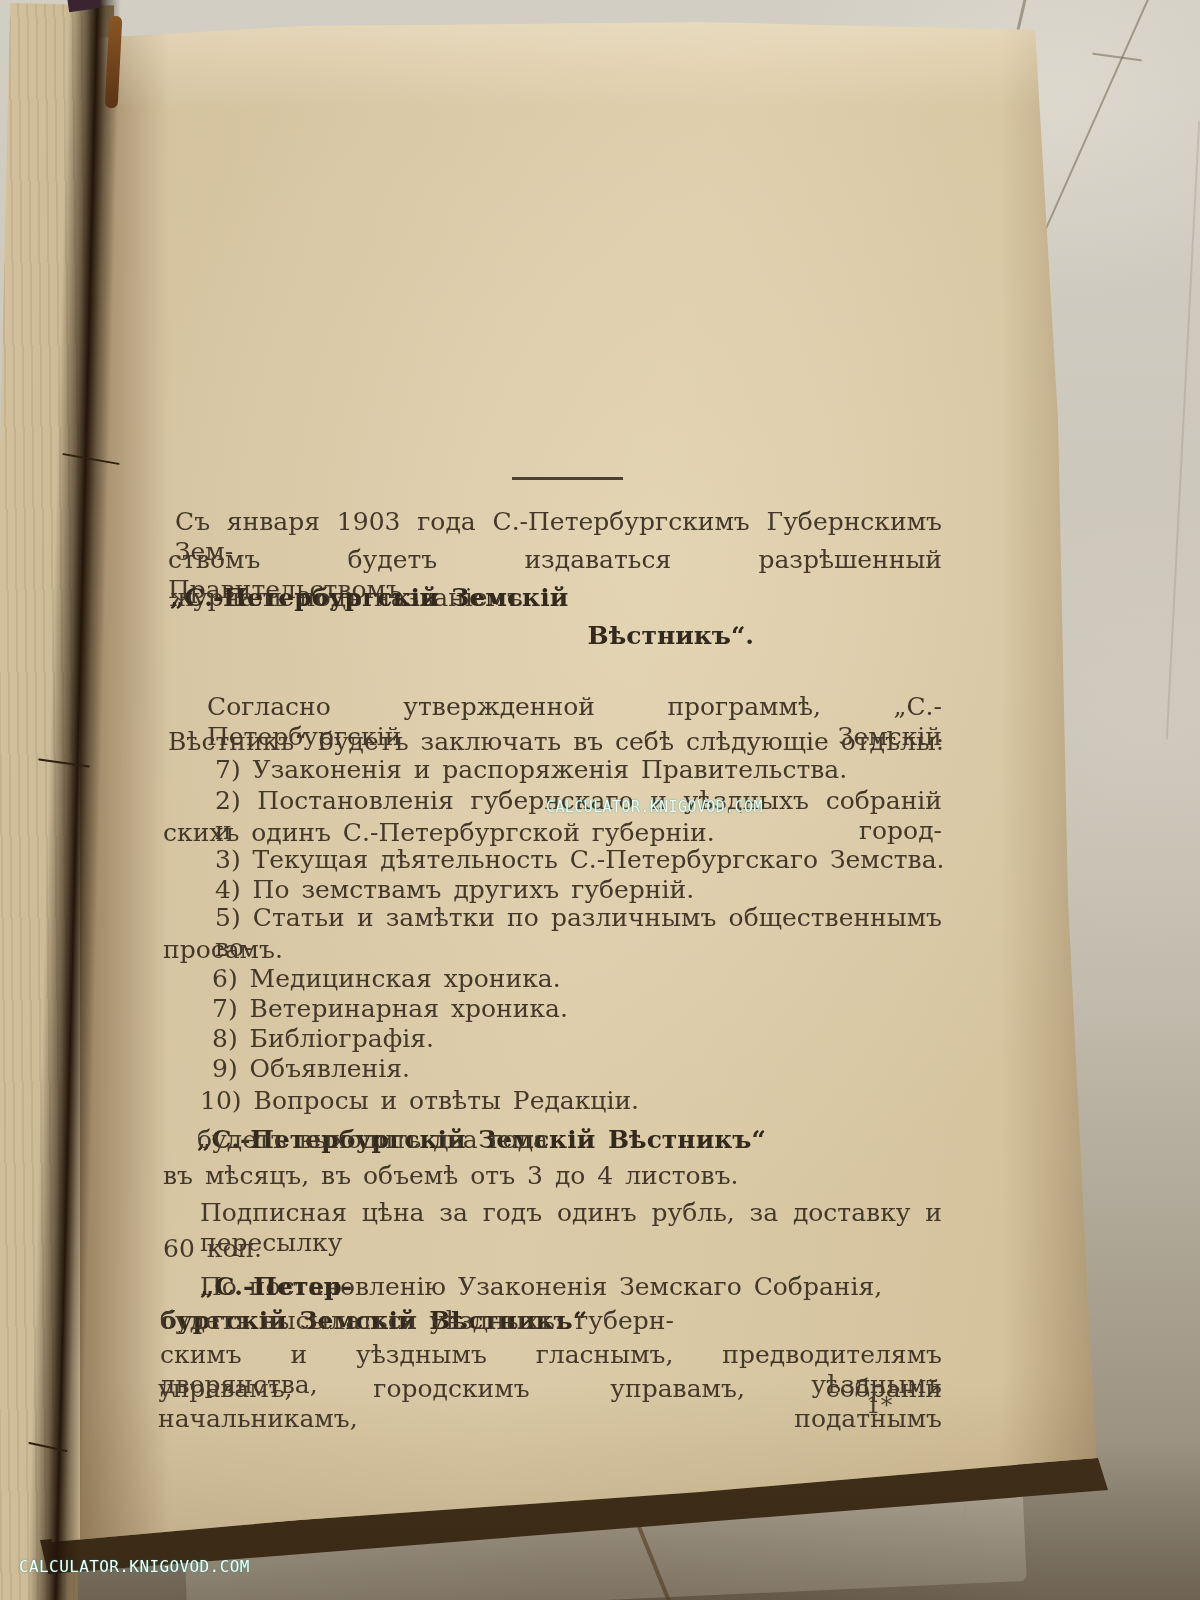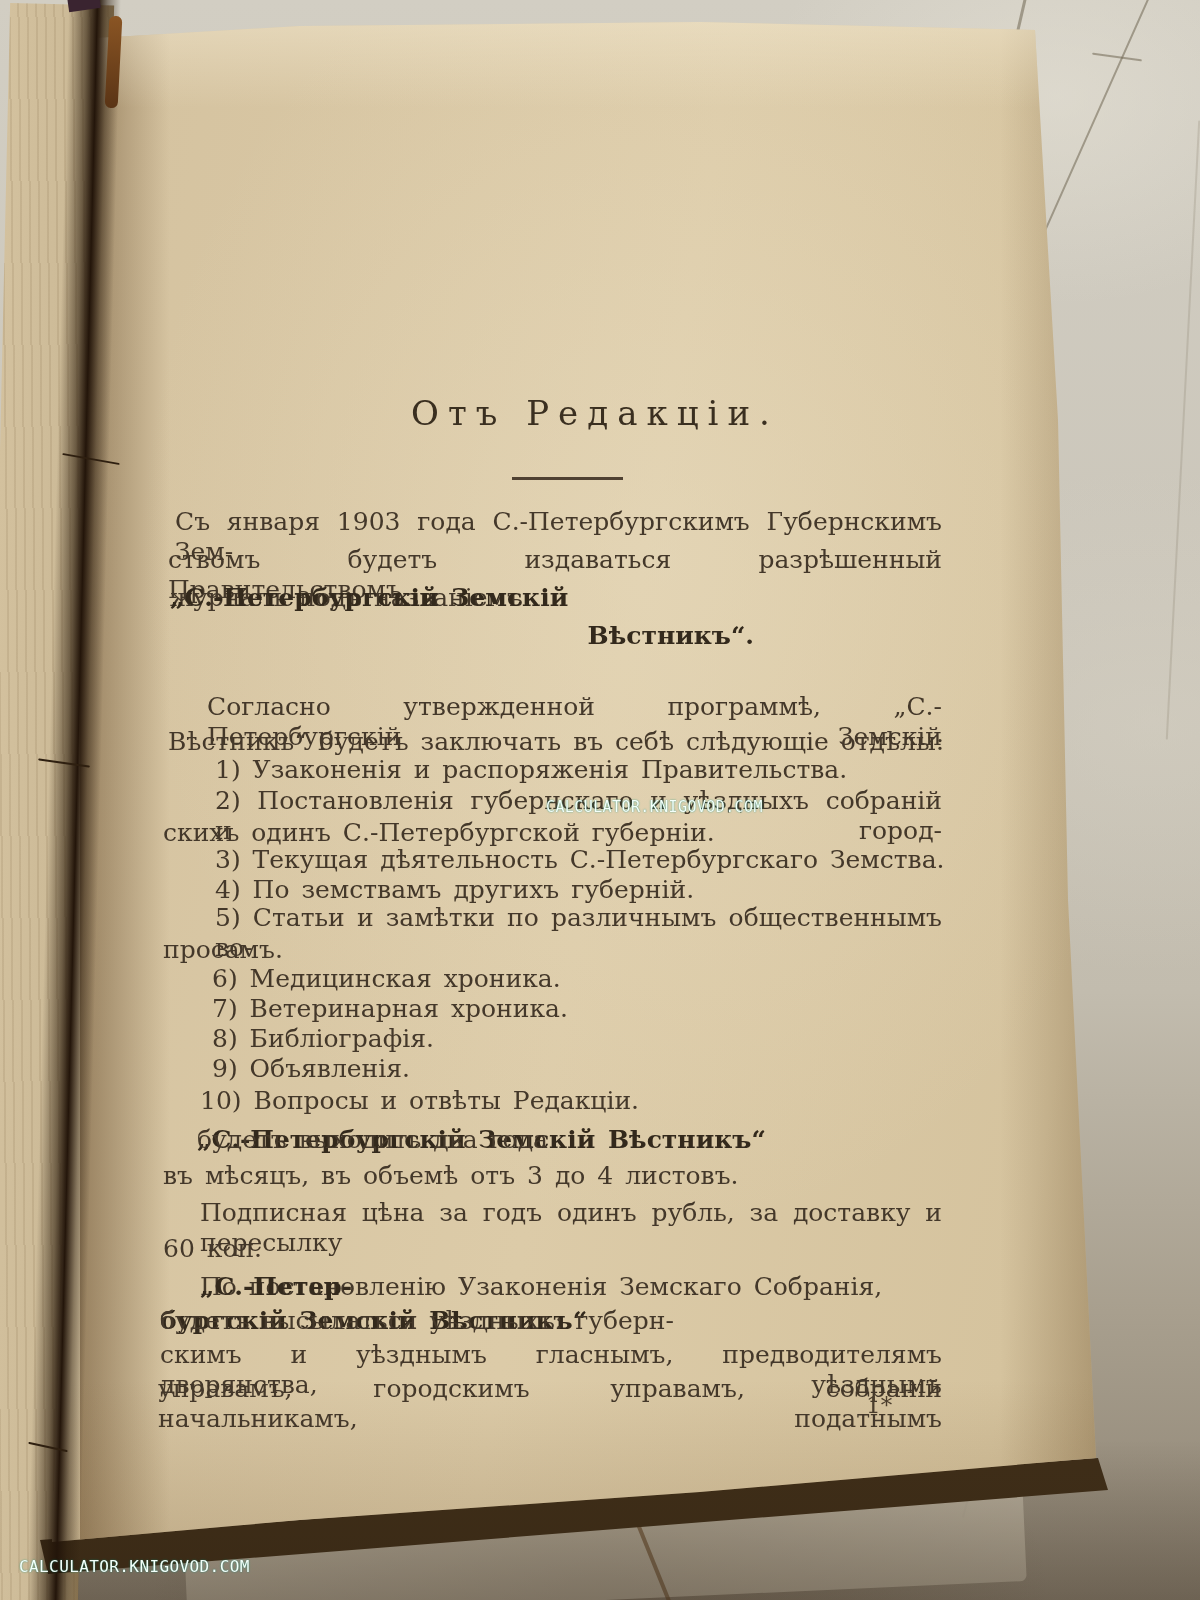--- a/index.html
+++ b/index.html
@@ -84,21 +84,20 @@
 
   <div class="left-sliver"></div>
   <div class="page-edge"></div>
 
   <div class="page">
     <div class="pg-left-shadow"></div>
     <div class="pg-right-shadow"></div>
     <div class="pg-bottom-shadow"></div>
     <div class="pg-top-light"></div>
 
-    <div class="title" style="left:115px;top:393px;width:960px;">Отъ Редакціи.</div>
     <div class="rule" style="left:512px;top:477px;width:111px;"></div>
 
     <div id="lines">
         <div class="tl j" style="left: 175px; top: 507px; width: 767px;">
           <span>Съ января 1903 года С.-Петербургскимъ Губернскимъ Зем-</span>
         </div>
         <div class="tl j" style="left: 168px; top: 545px; width: 774px;">
           <span>ствомъ будетъ издаваться разрѣшенный Правительствомъ</span>
         </div>
         <div class="tl j" style="left: 170px; top: 583px; width: 772px;">
@@ -108,21 +107,21 @@
         <div class="tl c" style="left: 200px; top: 621px; width: 775px;">
           <span class="b">Вѣстникъ“.</span>
         </div>
         <div class="tl j" style="left: 207px; top: 692px; width: 735px;">
           <span>Согласно утвержденной программѣ, „С.-Петербургскій Земскій</span>
         </div>
         <div class="tl" style="left: 168px; top: 727px; width: 774px;">
           <span>Вѣстникъ“ будетъ заключать въ себѣ слѣдующіе отдѣлы:</span>
         </div>
         <div class="tl" style="left: 215px; top: 755px; width: 727px;">
-          <span>1) Узаконенія и распоряженія Правительства.</span>
+          <span>7) Узаконенія и распоряженія Правительства.</span>
         </div>
         <div class="tl j" style="left: 215px; top: 786px; width: 727px;">
           <span>2) Постановленія губернскаго и уѣздныхъ собраній и город-</span>
         </div>
         <div class="tl" style="left: 163px; top: 818px; width: 779px;">
           <span>скихъ одинъ С.-Петербургской губерніи.</span>
         </div>
         <div class="tl" style="left: 215px; top: 845px; width: 727px;">
           <span>3) Текущая дѣятельность С.-Петербургскаго Земства.</span>
         </div>

